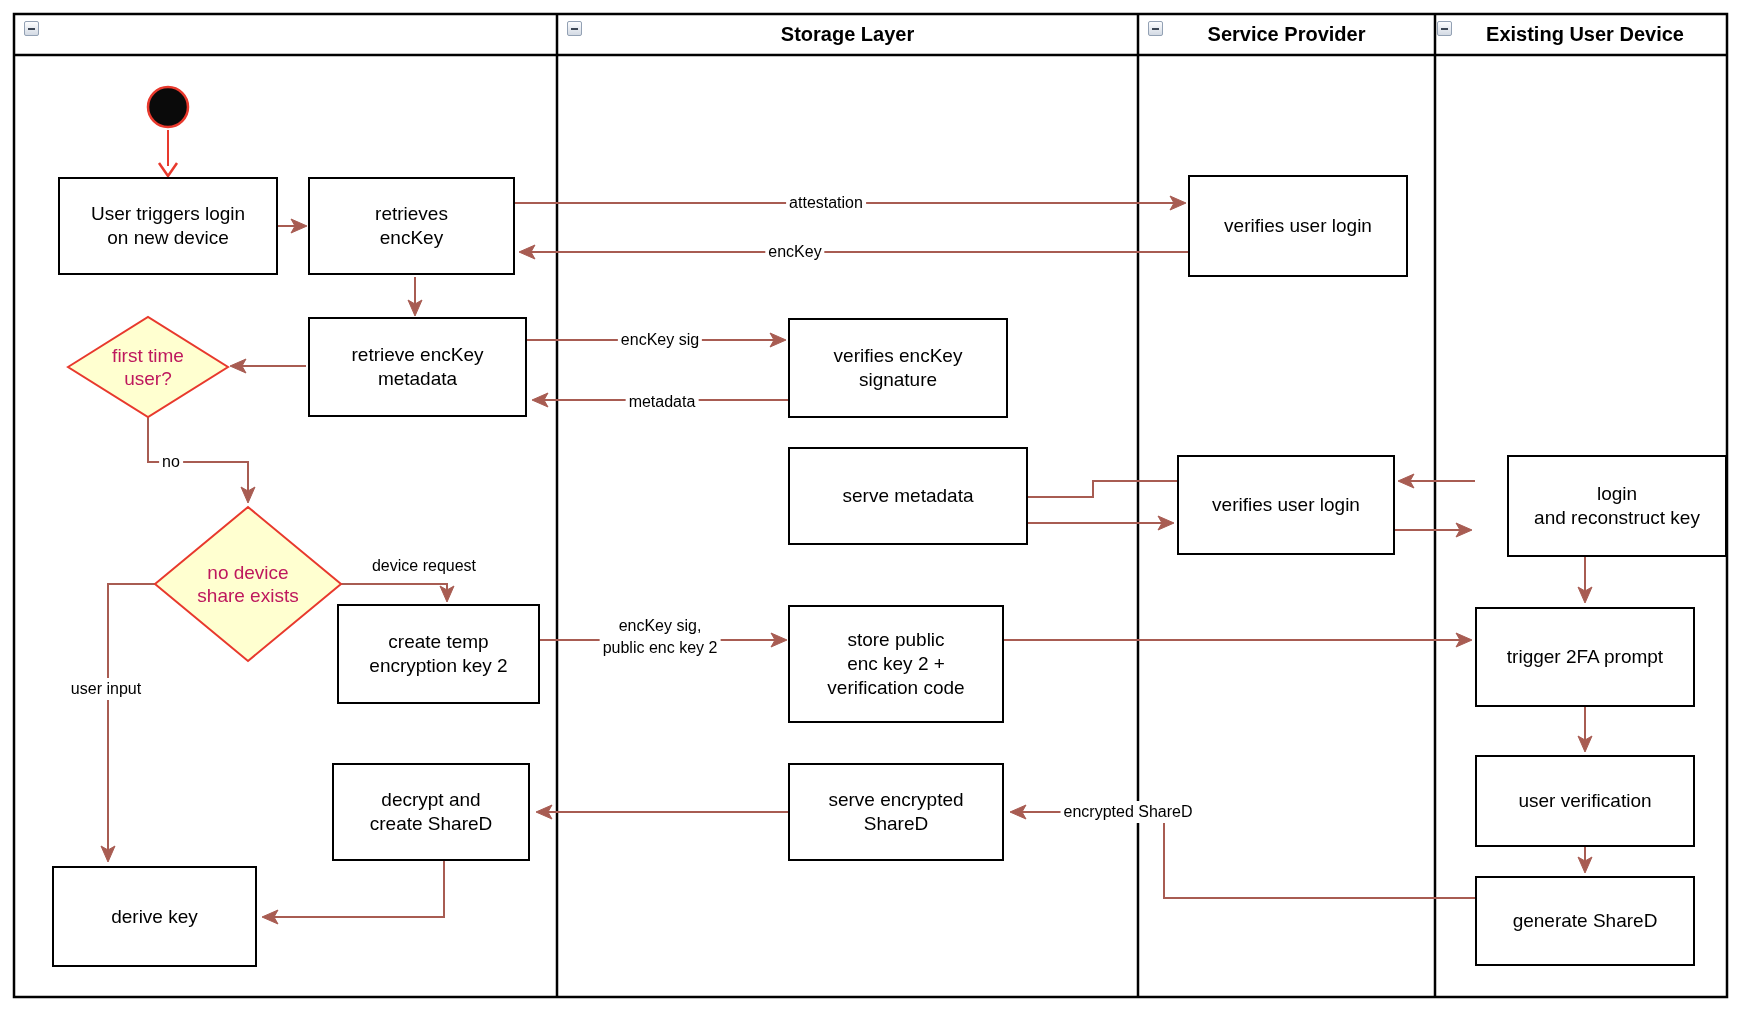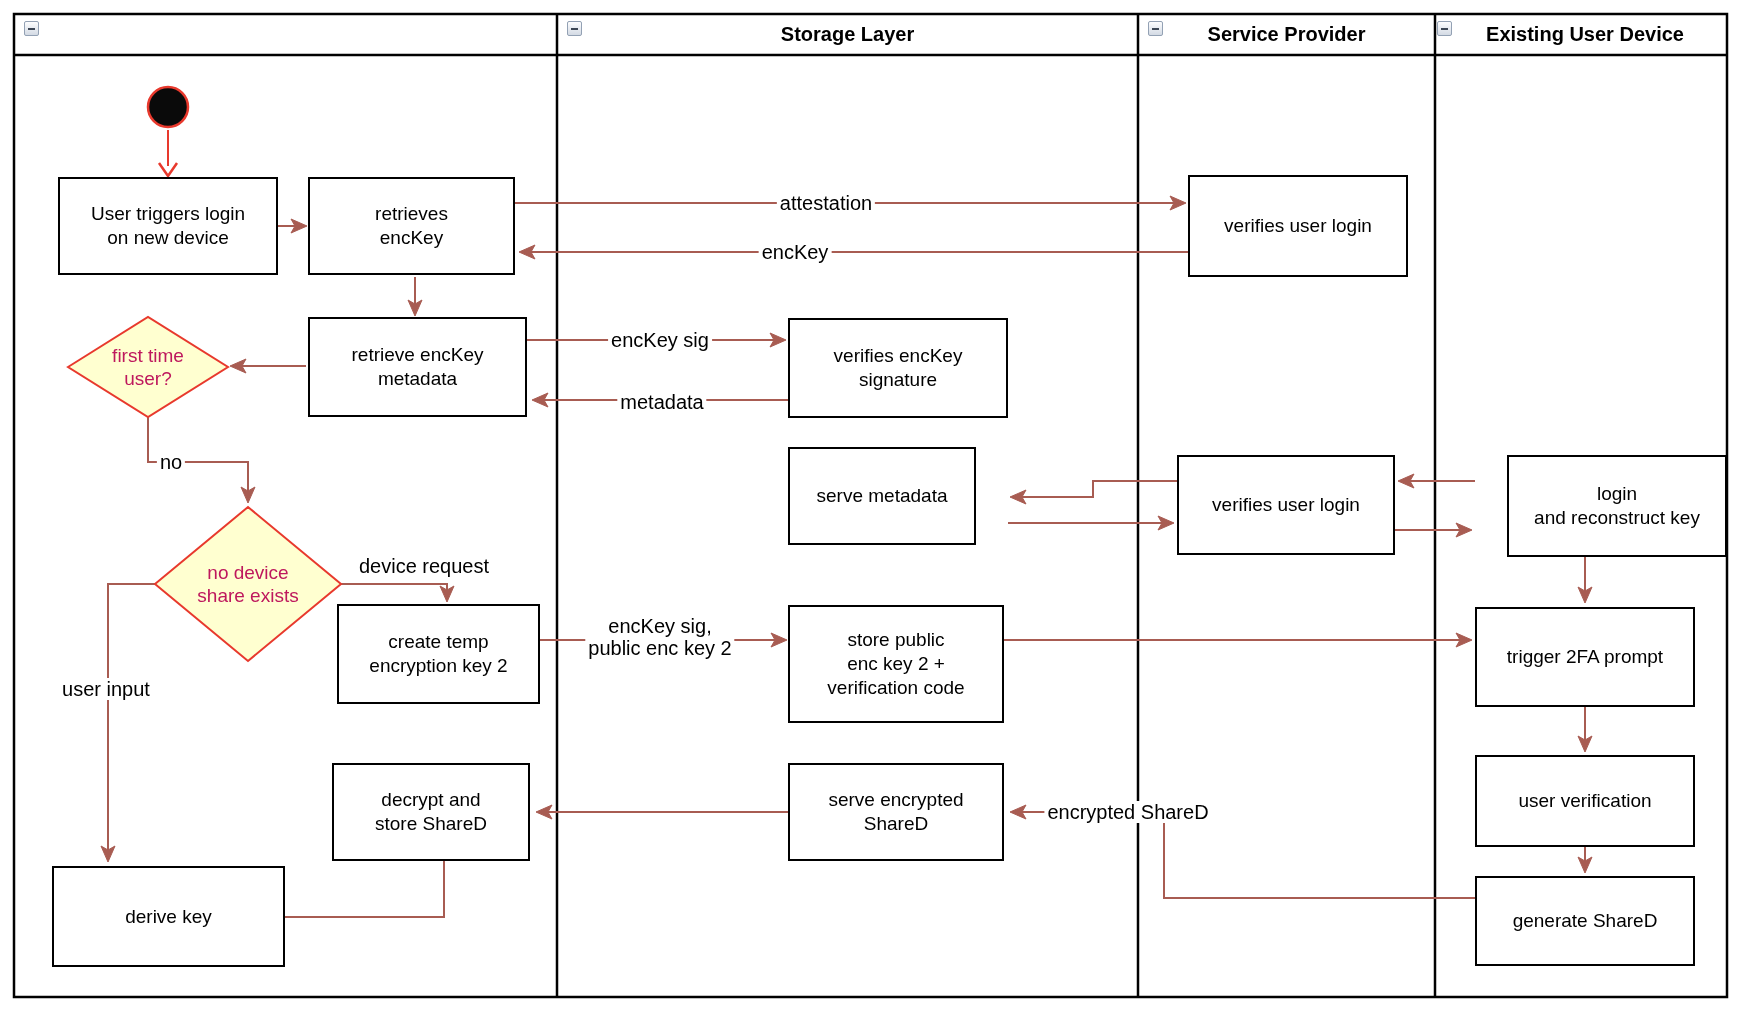--- a/index.html
+++ b/index.html
@@ -13,21 +13,21 @@
             border:1px solid #93a1b4;border-radius:2px;z-index:4;
             background:linear-gradient(#fdfdfe,#d3dae4);display:flex;
             align-items:center;justify-content:center;cursor:pointer;}
   .collapse span{display:block;width:7px;height:2px;background:#3c4654;margin-top:0px;}
   .node{position:absolute;box-sizing:border-box;border:2px solid #000;background:#fff;
         display:flex;align-items:center;justify-content:center;text-align:center;
         font-size:19px;line-height:24px;color:#000;white-space:pre-line;z-index:2;}
   .dlabel{position:absolute;transform:translate(-50%,-50%);text-align:center;
           font-size:19px;line-height:23px;color:#be185d;white-space:pre;z-index:2;}
   .elabel{position:absolute;transform:translate(-50%,-50%);text-align:center;
-          font-size:20px;line-height:22px;color:#000;white-space:pre;
+          font-size:16px;line-height:22px;color:#000;white-space:pre;
           background:#fff;padding:0 3px;z-index:2;}
 </style>
 </head>
 <body>
 
 <div id="canvas">
   <svg id="wires" width="1756" height="1026">
       <rect x="14" y="14" width="1713" height="983" fill="none" stroke="#000000" stroke-width="2.5"></rect>
       <line x1="14" y1="55" x2="1727" y2="55" stroke="#000000" stroke-width="2.5"></line>
       <line x1="557" y1="14" x2="557" y2="997" stroke="#000000" stroke-width="2.5"></line>
@@ -160,25 +160,25 @@
 encKey</div>
       <div class="node" style="left: 308px; top: 317px; width: 219px; height: 100px; border-color: rgb(0, 0, 0);">retrieve encKey
 metadata</div>
       <div class="dlabel" style="left: 148px; top: 367px;">first time
 user?</div>
       <div class="dlabel" style="left: 248px; top: 584px;">no device
 share exists</div>
       <div class="node" style="left: 337px; top: 604px; width: 203px; height: 100px; border-color: rgb(0, 0, 0);">create temp
 encryption key 2</div>
       <div class="node" style="left: 332px; top: 763px; width: 198px; height: 98px; border-color: rgb(0, 0, 0);">decrypt and
-store ShareD</div>
-      <div class="node" style="left: 52px; top: 866px; width: 233px; height: 101px; border-color: rgb(0, 0, 0);">derive key</div>
+create ShareD</div>
+      <div class="node" style="left: 52px; top: 866px; width: 205px; height: 101px; border-color: rgb(0, 0, 0);">derive key</div>
       <div class="node" style="left: 788px; top: 318px; width: 220px; height: 100px; border-color: rgb(0, 0, 0);">verifies encKey
 signature</div>
-      <div class="node" style="left: 788px; top: 447px; width: 188px; height: 98px; border-color: rgb(0, 0, 0);">serve metadata</div>
+      <div class="node" style="left: 788px; top: 447px; width: 240px; height: 98px; border-color: rgb(0, 0, 0);">serve metadata</div>
       <div class="node" style="left: 788px; top: 605px; width: 216px; height: 118px; border-color: rgb(0, 0, 0);">store public
 enc key 2 +
 verification code</div>
       <div class="node" style="left: 788px; top: 763px; width: 216px; height: 98px; border-color: rgb(0, 0, 0);">serve encrypted
 ShareD</div>
       <div class="node" style="left: 1188px; top: 175px; width: 220px; height: 102px; border-color: rgb(0, 0, 0);">verifies user login</div>
       <div class="node" style="left: 1177px; top: 455px; width: 218px; height: 100px; border-color: rgb(0, 0, 0);">verifies user login</div>
       <div class="node" style="left: 1475px; top: 455px; width: 220px; height: 102px; border-color: rgb(0, 0, 0); margin-left: 32px;">login
 and reconstruct key</div>
       <div class="node" style="left: 1475px; top: 607px; width: 220px; height: 100px; border-color: rgb(0, 0, 0);">trigger 2FA prompt</div>

